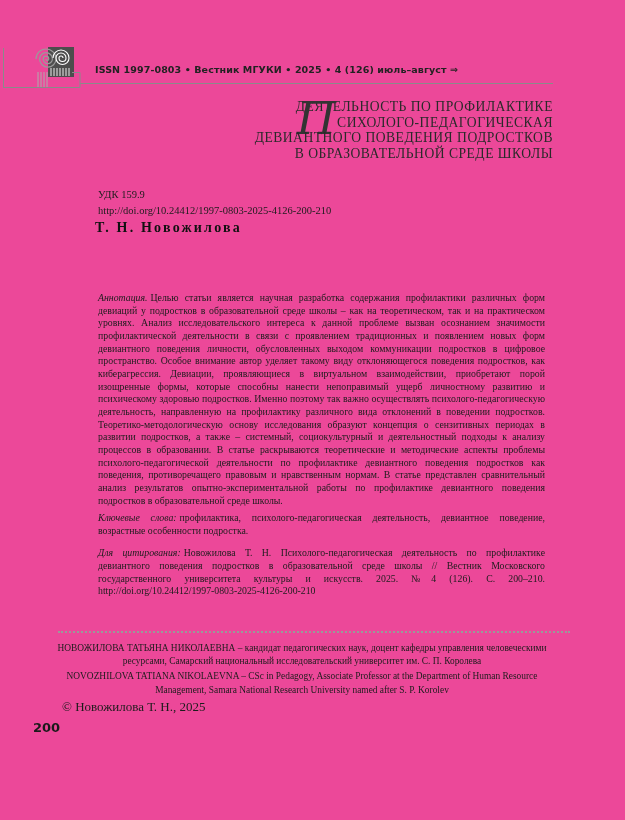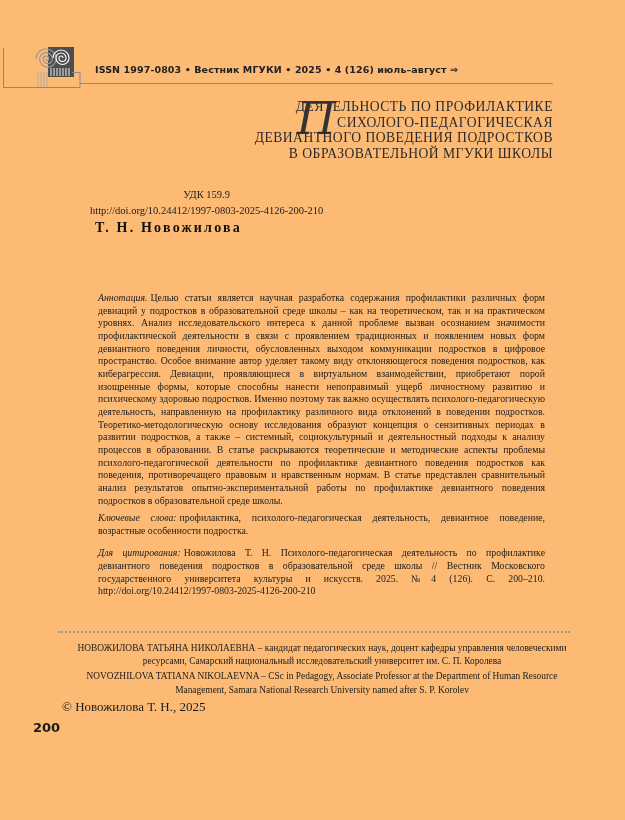--- a/index.html
+++ b/index.html
@@ -1,19 +1,19 @@
 <!DOCTYPE html>
 <html><head>
 <meta charset="utf-8">
 <style>
   html,body{margin:0;padding:0;background:#e8e8e8;}
   .page{
     position:relative;
     width:625px;height:820px;
-    background:#fdba74;
+    background:#ec4899;
     overflow:hidden;
     font-family:"Liberation Serif", serif;
     color:#1c1c1c;
   }
   
   .hdr-svg{position:absolute;left:0;top:0;}
   .issn-line{
     position:absolute;left:95px;top:64px;width:470px;
     font-family:"DejaVu Sans", sans-serif;
     font-weight:bold;font-size:9.5px;letter-spacing:0.1px;color:#222;
@@ -31,40 +31,40 @@
     display:inline-block;
     font-family:"DejaVu Serif", serif;
     font-style:italic;font-weight:normal;
     font-size:45px;line-height:0;
     vertical-align:-7px;
     margin-right:1px;
     letter-spacing:0;
     color:#333;
   }
   
-  .meta-block{position:absolute;left:90px;top:187px;font-size:10.5px;line-height:15.5px;color:#1c1c1c;text-align:center;}
+  .meta-block{position:absolute;left:98px;top:187px;font-size:10.5px;line-height:15.5px;color:#1c1c1c;}
   .author-name{
     position:absolute;left:95px;top:220px;
     font-size:14px;font-weight:bold;letter-spacing:2.2px;color:#111;
   }
   .affiliation{position:absolute;left:95px;top:239px;font-size:8.8px;line-height:11.2px;color:#222;}
   .it{font-style:italic;}
   .lead{font-style:italic;margin-right:3px;}
   
   .text-col{
     position:absolute;left:98px;top:292px;width:447px;
     font-size:9.8px;line-height:12.65px;text-align:justify;color:#1c1c1c;
   }
   .text-col p{margin:0;}
   .p-abstract{margin-bottom:5px !important;}
   .p-keywords{margin-bottom:10px !important;}
   
   .dotted-rule{position:absolute;left:58px;top:631px;width:512px;height:0;border-top:2px dotted #9a9a9a;}
   .bio-block{
-    position:absolute;left:72px;top:642px;width:500px;
+    position:absolute;left:52px;top:642px;width:500px;
     text-align:center;font-size:9.4px;line-height:13.2px;color:#1c1c1c;
   }
   .bio-block p{margin:0 0 2px 0;}
   .copyright{
     position:absolute;left:62px;top:699px;width:495px;
     text-align:left;font-size:13px;color:#1c1c1c;
   }
   .page-number{
     position:absolute;left:33px;top:720px;
     font-family:"DejaVu Sans", sans-serif;
@@ -110,21 +110,21 @@
       <line x1="80" y1="83.5" x2="553" y2="83.5"></line>
     </g>
   </svg>
 
   <div class="issn-line">ISSN 1997-0803 • Вестник МГУКИ • 2025 • 4 (126) июль–август ⇒</div>
 
   <div class="title-block">
     <div class="title-line">ДЕЯТЕЛЬНОСТЬ ПО ПРОФИЛАКТИКЕ</div>
     <div class="title-line"><span class="dropcap">П</span><span>СИХОЛОГО-ПЕДАГОГИЧЕСКАЯ</span></div>
     <div class="title-line">ДЕВИАНТНОГО ПОВЕДЕНИЯ ПОДРОСТКОВ</div>
-    <div class="title-line">В ОБРАЗОВАТЕЛЬНОЙ МГУКИ ШКОЛЫ</div>
+    <div class="title-line">В ОБРАЗОВАТЕЛЬНОЙ СРЕДЕ ШКОЛЫ</div>
   </div>
 
   <div class="meta-block">
     <div>УДК 159.9</div>
     <div>http://doi.org/10.24412/1997-0803-2025-4126-200-210</div>
   </div>
 
   <div class="author-name">Т. Н. Новожилова</div>
 
   <div class="text-col">

